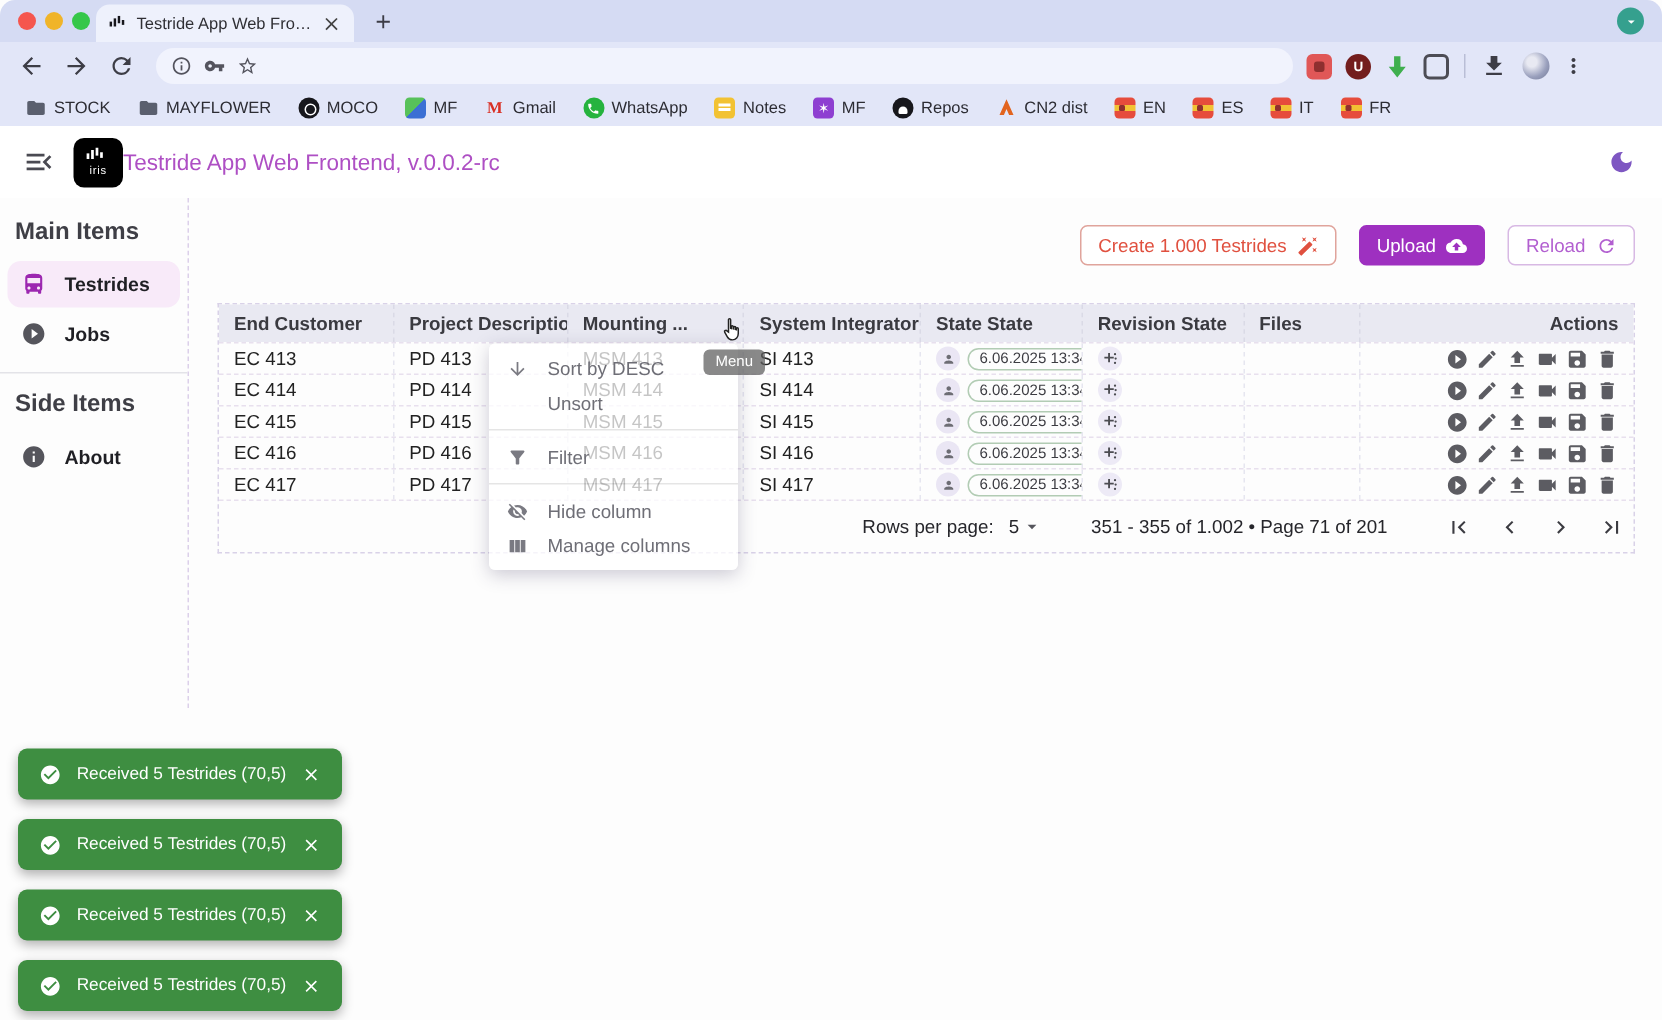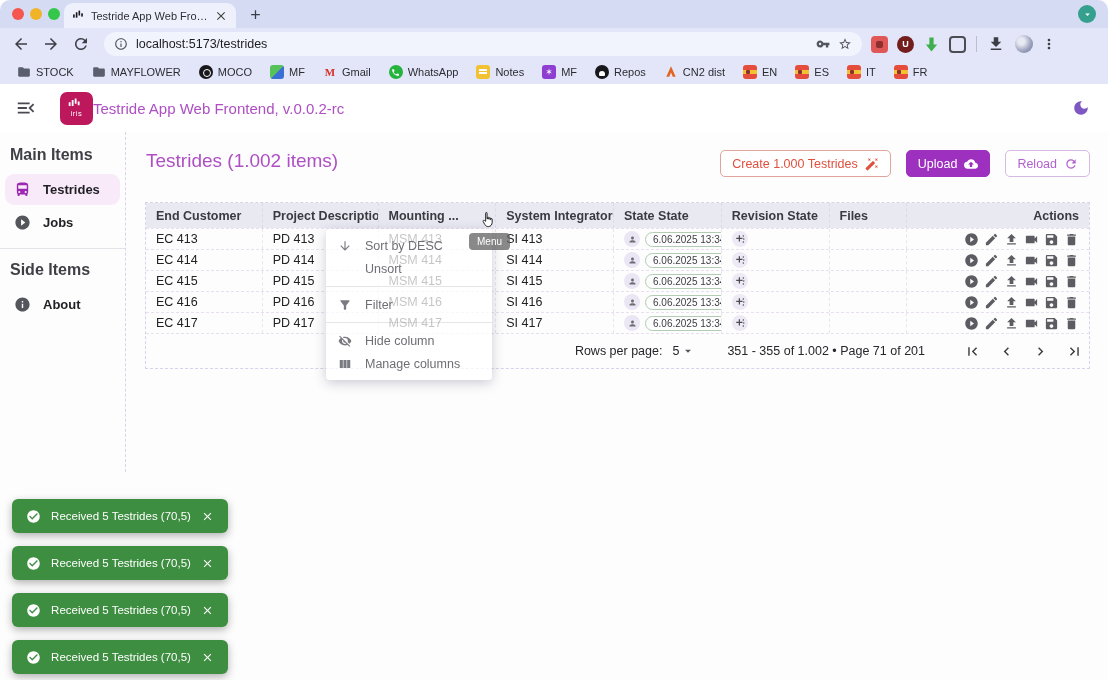--- a/index.html
+++ b/index.html
@@ -65,21 +65,21 @@
   .ic-github { background:#17171c; border-radius:50%; position:relative;}
   .ic-github::after{content:"";position:absolute;left:4px;top:6px;width:6px;height:5px;background:#fff;border-radius:3px 3px 1px 1px;}
   .ic-cn2 { color:#e2641f; }
   .ic-flag { border-radius:3px; background:linear-gradient(180deg,#e64c3c 34%,#f2c233 34%,#f2c233 66%,#e64c3c 66%); position:relative;}
   .ic-flag::after{content:"";position:absolute;left:3px;top:5px;width:4px;height:4px;background:#8e2f2f;border-radius:1px;}
 
   
   .app-header { position:absolute; left:0; top:84px; width:1108px; height:48px; background:#fff;
     display:flex; align-items:center; }
   .hamburger { width:22px; height:22px; color:#4a4a52; margin-left:15px; }
-  .logo { width:33px; height:33px; background:#be185d; border-radius:7px; margin-left:23px;
+  .logo { width:33px; height:33px; background:#000000; border-radius:7px; margin-left:12px;
     display:flex; flex-direction:column; align-items:center; justify-content:center; gap:1px; }
   .logo svg { width:18px; height:10px; }
   .logo-text { color:#fff; font-size:7.5px; letter-spacing:.5px; }
   .app-title { font-size:15px; color:#ae4fc4; }
   .moon-btn { position:absolute; right:18px; width:18px; height:18px; color:#7e57c2; }
 
   .sidebar { position:absolute; left:0; top:132px; width:126px; height:340px;
     border-right:1px dashed #dcd0ea; padding-top:10px; }
   .side-label { font-size:16px; font-weight:bold; color:#3f3f46; padding:4px 10px 8px; }
   .side-item { display:flex; align-items:center; gap:12px; margin:2px 5px; padding:7px 9px;
@@ -205,21 +205,20 @@
         <svg viewBox="0 0 24 24">
           <path fill="currentColor" d="M17.65 6.35A7.95 7.95 0 0 0 12 4c-4.42 0-7.99 3.58-8 8s3.57 8 7.99 8c3.73 0 6.84-2.55 7.73-6h-2.08a5.99 5.99 0 0 1-5.65 4c-3.31 0-6-2.69-6-6s2.69-6 6-6c1.66 0 3.14.69 4.22 1.78L13 11h7V4l-2.35 2.35z"></path>
         </svg>
       </span>
     <div class="addressbar">
       <span class="icon addr-ic">
           <svg viewBox="0 0 24 24">
             <path fill="currentColor" d="M11 7h2v2h-2zm0 4h2v6h-2zm1-9C6.48 2 2 6.48 2 12s4.48 10 10 10 10-4.48 10-10S17.52 2 12 2zm0 18c-4.41 0-8-3.59-8-8s3.59-8 8-8 8 3.59 8 8-3.59 8-8 8z"></path>
           </svg>
         </span>
-      <span class="url">localhost:5173/testrides</span>
       <span class="icon addr-ic">
           <svg viewBox="0 0 24 24">
             <path fill="currentColor" d="M12.65 10C11.83 7.67 9.61 6 7 6c-3.31 0-6 2.69-6 6s2.69 6 6 6c2.61 0 4.83-1.67 5.65-4H17v4h4v-4h2v-4H12.65zM7 14c-1.1 0-2-.9-2-2s.9-2 2-2 2 .9 2 2-.9 2-2 2z"></path>
           </svg>
         </span>
       <span class="icon addr-ic">
           <svg viewBox="0 0 24 24">
             <path fill="currentColor" d="M22 9.24l-7.19-.62L12 2 9.19 8.63 2 9.24l5.46 4.73L5.82 21 12 17.27 18.18 21l-1.63-7.03L22 9.24zM12 15.4l-3.76 2.27 1-4.28-3.32-2.88 4.38-.38L12 6.1l1.71 4.04 4.38.38-3.32 2.88 1 4.28L12 15.4z"></path>
           </svg>
         </span>
@@ -371,21 +370,20 @@
           <span class="icon">
             <svg viewBox="0 0 24 24">
               <path fill="currentColor" d="M12 2C6.48 2 2 6.48 2 12s4.48 10 10 10 10-4.48 10-10S17.52 2 12 2zm1 15h-2v-6h2v6zm0-8h-2V7h2v2z"></path>
             </svg>
           </span>
           <span class="side-item-label">About</span>
         </div>
       </div>
   </div>
 
-  <div class="main-title">Testrides (1.002 items)</div>
   <div class="head-buttons">
     <button class="btn btn-create">
       <span>Create 1.000 Testrides</span>
       <span class="icon">
           <svg viewBox="0 0 24 24">
             <path fill="currentColor" d="M7.5 5.6 10 7 8.6 4.5 10 2 7.5 3.4 5 2l1.4 2.5L5 7zm12 9.8L17 14l1.4 2.5L17 19l2.5-1.4L22 19l-1.4-2.5L22 14zM22 2l-2.5 1.4L17 2l1.4 2.5L17 7l2.5-1.4L22 7l-1.4-2.5zm-7.63 5.29a.996.996 0 0 0-1.41 0L1.29 18.96c-.39.39-.39 1.02 0 1.41l2.34 2.34c.39.39 1.02.39 1.41 0L16.7 11.05c.39-.39.39-1.02 0-1.41l-2.33-2.35z"></path>
           </svg>
         </span>
     </button>
     <button class="btn btn-upload">

